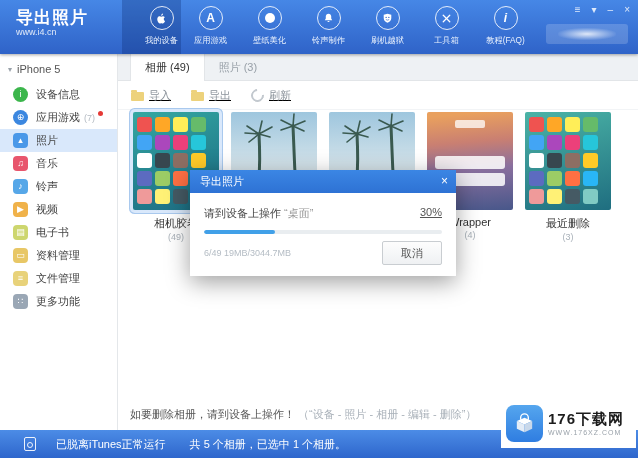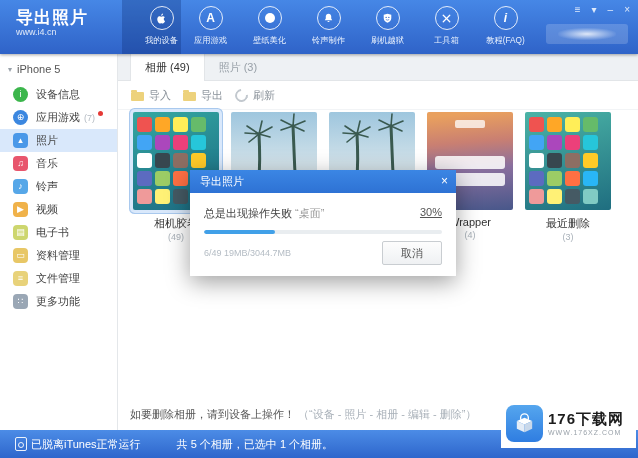--- a/index.html
+++ b/index.html
@@ -39,21 +39,21 @@
   .side-count{color:#b3bac2;font-size:9px;margin-left:4px;}
   .red-dot{width:5px;height:5px;background:#e53935;border-radius:50%;margin:-8px 0 0 3px;}
   .help-btn{position:absolute;left:8px;top:350px;width:102px;height:20px;line-height:20px;text-align:center;
             border:1px solid #e2e4e6;border-radius:3px;background:#fff;color:#3ba05a;font-size:10px;cursor:pointer;
             box-shadow:0 1px 2px rgba(0,0,0,.05);}
   
   .main{position:absolute;left:118px;top:54px;width:520px;height:376px;background:#fff;}
   .tabstrip{height:26px;background:#eef1f4;border-bottom:1px solid #e2e5e8;display:flex;padding-left:12px;}
   .tab{padding:0 14px;line-height:26px;font-size:11px;color:#98a0a8;cursor:pointer;}
   .tab.active{background:#fff;color:#333;border-left:1px solid #e2e5e8;border-right:1px solid #e2e5e8;margin-bottom:-1px;}
-  .actions{height:28px;display:flex;align-items:center;padding-left:13px;gap:12px;border-bottom:1px solid #f2f4f6;}
+  .actions{height:28px;display:flex;align-items:center;padding-left:13px;gap:20px;border-bottom:1px solid #f2f4f6;text-decoration:underline;}
   .action{display:flex;align-items:center;gap:5px;font-size:11px;color:#8a929a;cursor:pointer;}
   .folder-icon{width:13px;height:9px;background:#edd27c;border-radius:1px;position:relative;margin-top:2px;}
   .folder-icon::before{content:"";position:absolute;top:-2px;left:0;width:6px;height:2px;background:#edd27c;
             border-radius:1px 1px 0 0;}
   .refresh-icon{width:9px;height:9px;border:2px solid #c3c9cf;border-radius:50%;border-top-color:transparent;
             transform:rotate(40deg);}
   .grid{position:absolute;left:0;top:58px;width:520px;display:flex;padding-left:15px;gap:12px;}
   .album{width:86px;cursor:pointer;}
   .thumb{width:86px;height:98px;border-radius:2px;overflow:hidden;position:relative;box-sizing:border-box;}
   .album.selected .thumb{box-shadow:0 0 0 3px #d9e8fb,0 0 0 4px #a9c9ee;}
@@ -80,24 +80,24 @@
   .progress-fill{height:4px;background:#41a0e8;border-radius:2px;width:0;}
   .dialog-stats{position:absolute;left:14px;bottom:18px;font-size:9px;color:#b4bcc4;}
   .cancel-btn{position:absolute;right:14px;bottom:11px;width:58px;height:22px;line-height:22px;text-align:center;
           border:1px solid #c9cdd1;border-radius:2px;background:linear-gradient(#fdfdfd,#eff1f3);
           font-size:11px;color:#555;cursor:pointer;}
   
   .tip{position:absolute;left:130px;top:407px;font-size:11px;color:#555;white-space:nowrap;z-index:1;}
   .tip .path{color:#a9b1b9;}
   .statusbar{position:absolute;left:0;top:430px;width:638px;height:28px;color:#fff;font-size:11px;
           background:linear-gradient(#4c8ce6,#2e66cc);display:flex;align-items:center;z-index:2;}
-  .status-left{display:flex;align-items:center;gap:4px;padding-left:15px;}
+  .status-left{display:flex;align-items:center;gap:20px;padding-left:24px;}
   .itunes-ico{width:10px;height:12px;border:1px solid rgba(255,255,255,.9);border-radius:2px;position:relative;}
   .itunes-ico::after{content:"";position:absolute;left:2px;top:4px;width:4px;height:4px;border:1px solid rgba(255,255,255,.9);border-radius:50%;}
-  .status-right{margin-left:36px;}
+  .status-right{margin-left:24px;}
   
   .watermark{position:absolute;right:2px;bottom:10px;width:135px;height:50px;background:#fff;z-index:6;
           display:flex;align-items:center;padding-left:5px;box-sizing:border-box;}
   .wm-icon{width:37px;height:37px;border-radius:8px;background:linear-gradient(#55a6ee,#2f7de1);
           display:flex;align-items:center;justify-content:center;flex:0 0 37px;}
   .wm-text{margin-left:5px;}
   .wm-title{font-size:15px;font-weight:bold;color:#1c1c1c;line-height:16px;letter-spacing:1px;}
   .wm-url{font-size:7px;color:#9aa2aa;letter-spacing:1px;margin-top:2px;}
 </style>
 </head>
@@ -350,21 +350,21 @@
     </div>
 </div>
 
 <div class="dialog">
   <div class="dialog-titlebar">
     <span>导出照片</span>
     <span class="dialog-close">×</span>
   </div>
   <div class="dialog-msg">
     <span>
-      <span>总是出现操作失败</span>
+      <span>请到设备上操作</span>
       <span class="dialog-target">“桌面”</span>
     </span>
     <span class="dialog-percent">30%</span>
   </div>
   <div class="progress-track">
     <div class="progress-fill" style="width: 30%;"></div>
   </div>
   <div class="dialog-stats">6/49 19MB/3044.7MB</div>
   <div class="cancel-btn">取消</div>
 </div>

